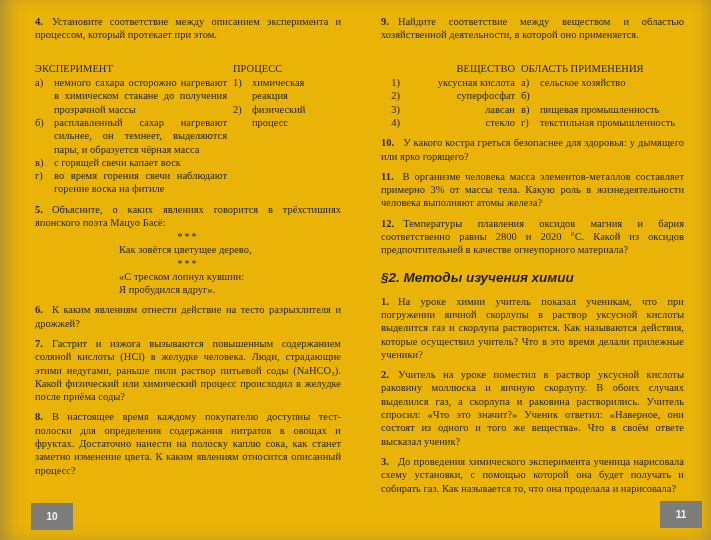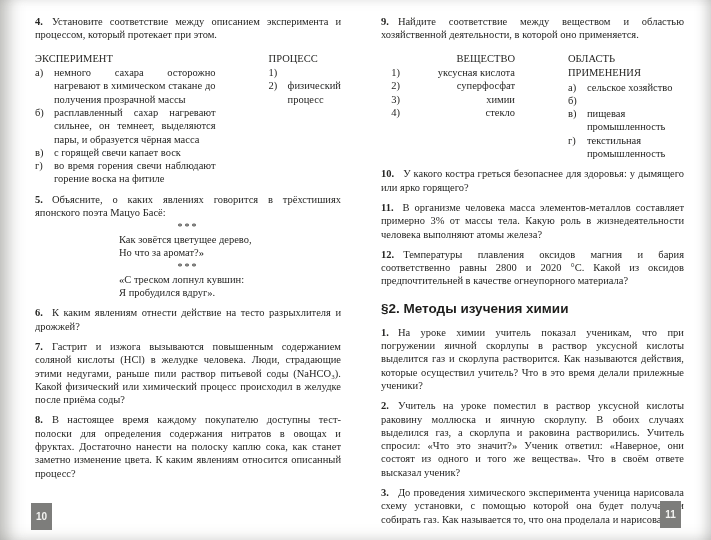--- a/index.html
+++ b/index.html
@@ -4,21 +4,21 @@
 <style>
   html, body { margin: 0; padding: 0; }
   body {
     width: 711px; height: 540px;
     background: #e9e9e7;
     font-family: "Liberation Serif", "DejaVu Serif", serif;
   }
   .spread {
     position: relative;
     width: 711px; height: 540px;
-    background: #ffffff;
+    background: #eab308;
     overflow: hidden;
     color: #262624;
   }
   .spread::after {
     content: "";
     position: absolute; inset: 0;
     pointer-events: none;
     box-shadow:
       inset 20px 0 16px -12px rgba(110,110,105,.45),
       inset -14px 0 12px -9px rgba(110,110,105,.30),
@@ -26,46 +26,47 @@
       inset 0 10px 12px -10px rgba(110,110,105,.15);
   }
   .page { position: absolute; top: 15px; }
   .page-left  { left: 35px;  width: 306px; }
   .page-right { left: 381px; width: 303px; }
 
   .q { margin-bottom: 7px; }
   .qline { margin: 0; text-align: justify; font-size: 10.5px; line-height: 13.3px; }
   .qnum { font-weight: bold; padding-right: 9px; }
 
-  .cols { display: flex; margin-top: 10px; gap: 47px; }
+  .cols { display: flex; margin-top: 20px; }
   .q4-col1 { width: 192px; margin-right: 6px; }
   .q4-col2 { flex: 1; }
   .q9-col1 { width: 134px; margin-right: 6px; text-align: right; }
   .q9-col2 { flex: 1; }
   .colhead { font-size: 10.5px; line-height: 14.5px; }
   .mitem { display: flex; font-size: 10.5px; line-height: 13.3px; }
   .mlabel { width: 19px; flex-shrink: 0; }
   .mtext { flex: 1; text-align: justify; }
   .mtext-plain { flex: 1; }
 
   .poem { margin-left: 84px; font-size: 10.5px; line-height: 13px; }
   .pline { margin: 0; }
   .stars { text-align: center; font-size: 10px; letter-spacing: 2px; line-height: 11px; margin: 2px 0 1px 0; }
 
   .section-header {
     font-family: "Liberation Sans", sans-serif;
     font-weight: bold;
     font-size: 13.5px;
     margin: 13px 0 10px 0;
     color: #1e1e1c;
+    font-style: italic;
   }
 
   .pagenum {
     position: absolute;
-    width: 21px; height: 27px;
+    width: 42px; height: 27px;
     background: #7d7d7b;
     color: #f3f3f1;
     font-family: "Liberation Sans", sans-serif;
     font-size: 10px; font-weight: bold;
     display: flex; align-items: center; justify-content: center;
     z-index: 2;
   }
   .pagenum-left  { left: 31px;  top: 503px; }
   .pagenum-right { left: 660px; top: 501px; }
 </style>
@@ -95,35 +96,35 @@
             </div>
           <div class="mitem">
               <span class="mlabel">г)</span>
               <span class="mtext">во время горения свечи наблюдают горение воска на фитиле</span>
             </div>
         </div>
         <div class="q4-col2">
           <div class="colhead">ПРОЦЕСС</div>
           <div class="mitem">
               <span class="mlabel">1)</span>
+              <span class="mtext">химическая реакция</span>
             </div>
           <div class="mitem">
               <span class="mlabel">2)</span>
               <span class="mtext">физический процесс</span>
             </div>
         </div>
       </div>
     </div>
 
     <div class="q">
       <p class="qline"><span class="qnum">5.</span><span>Объясните, о каких явлениях говорится в трёхстишиях японского поэта Мацуо Басё:</span></p>
       <div class="stars">***</div>
       <div class="poem">
         <p class="pline">Как зовётся цветущее дерево,</p>
-        <p class="pline">Но что за аромат?»</p>
       </div>
       <div class="stars">***</div>
       <div class="poem">
         <p class="pline">«С треском лопнул кувшин:</p>
         <p class="pline">Я пробудился вдруг».</p>
       </div>
     </div>
 
     <div class="q">
       <p class="qline"><span class="qnum">6.</span><span>К каким явлениям отнести действие на тесто разрыхлителя и дрожжей?</span></p>
@@ -149,21 +150,21 @@
           <div class="mitem">
               <span class="mlabel">1)</span>
               <span class="mtext-plain">уксусная кислота</span>
             </div>
           <div class="mitem">
               <span class="mlabel">2)</span>
               <span class="mtext-plain">суперфосфат</span>
             </div>
           <div class="mitem">
               <span class="mlabel">3)</span>
-              <span class="mtext-plain">химии</span>
+              <span class="mtext-plain">лавсан</span>
             </div>
           <div class="mitem">
               <span class="mlabel">4)</span>
               <span class="mtext-plain">стекло</span>
             </div>
         </div>
         <div class="q9-col2">
           <div class="colhead">ОБЛАСТЬ ПРИМЕНЕНИЯ</div>
           <div class="mitem">
               <span class="mlabel">а)</span>

